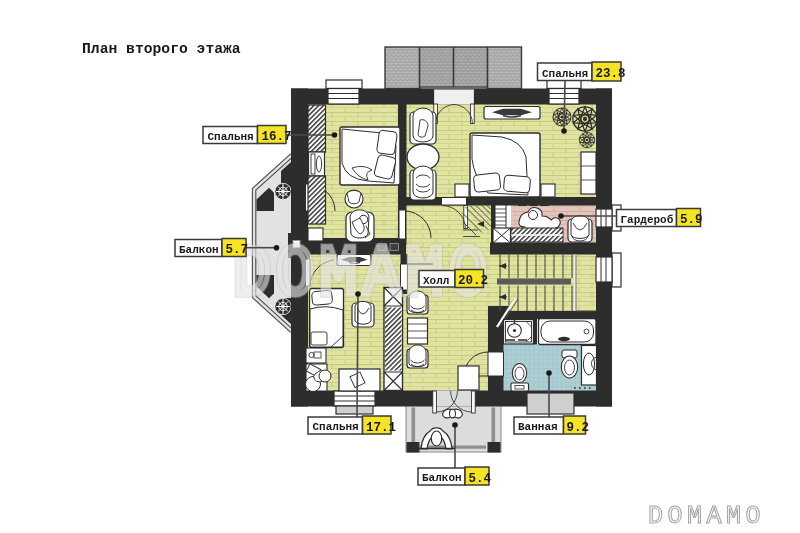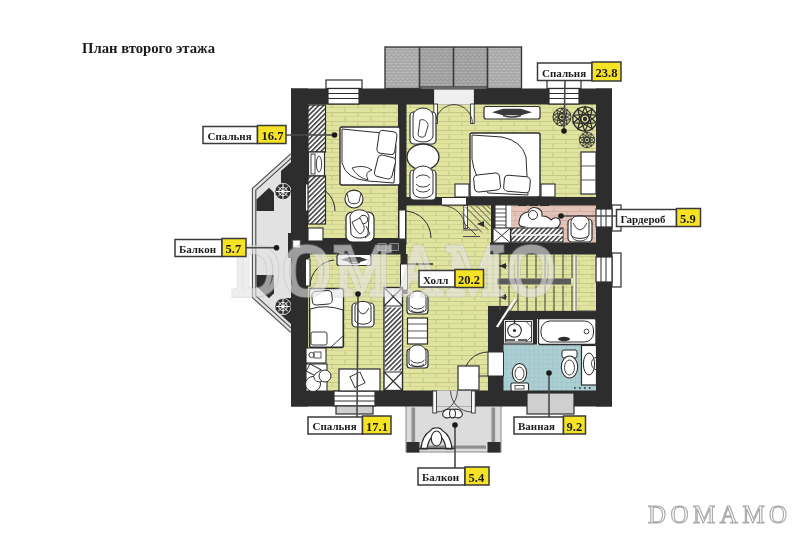--- a/index.html
+++ b/index.html
@@ -1,16 +1,16 @@
 <!DOCTYPE html>
 <html><head>
 <meta charset="utf-8">
 <style>
 html,body{margin:0;padding:0;background:#ffffff;}
-#page{width:800px;height:533px;position:relative;overflow:hidden;font-family:Liberation Serif, serif;}
+#page{width:800px;height:533px;position:relative;overflow:hidden;font-family:Liberation Mono, monospace;}
 </style>
 </head>
 <body>
 <div id="page">
 <svg width="800" height="533" viewBox="0 0 800 533">
 <defs>
 <pattern id="yfloor" patternUnits="userSpaceOnUse" width="26" height="9">
   <rect width="26" height="9" fill="#e1e49e"></rect>
   <path d="M0,4.5 H26 M0,9 H26" stroke="#c2c584" stroke-width="0.9" fill="none"></path>
   <path d="M7,0 V4.5 M20,4.5 V9" stroke="#c2c584" stroke-width="0.9" fill="none"></path>

